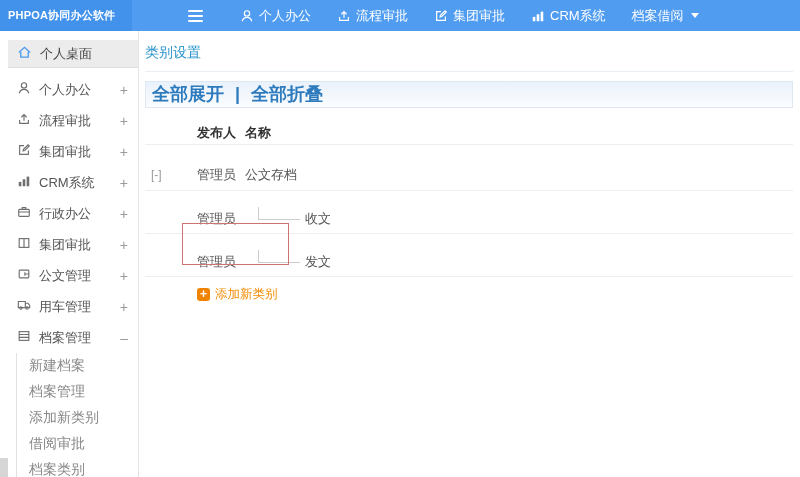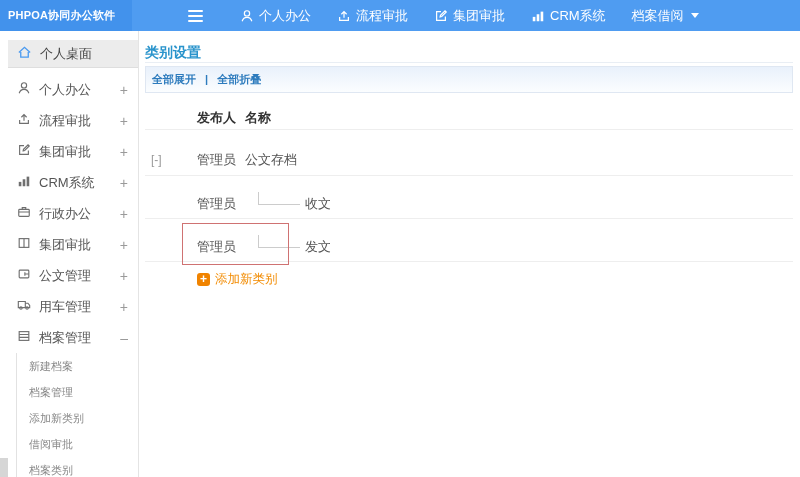--- a/index.html
+++ b/index.html
@@ -29,29 +29,29 @@
     padding:0 10px 0 9px; font-size:13px; color:#555; cursor:pointer; }
   .sideitem .lbl { flex:1; }
   .sideitem .exp { color:#9a9a9a; font-size:14px; font-weight:400; }
   .sideitem svg { color:#6f6f6f; flex:none; }
   .sideitem.active { background:#ececec; border-bottom:1px solid #dedede; margin-top:9px;
     height:28px; color:#444; }
   .sideitem.active svg { color:#4a9af0; }
   .side-gap { height:6px; }
   .submenu { margin-left:8px; border-left:1px solid #e2e2e2; }
   .subitem { height:26px; display:flex; align-items:center; padding-left:12px;
-    font-size:11px; color:#888; cursor:pointer; }
+    font-size:14px; color:#888; cursor:pointer; }
   .scroll-nub { position:absolute; left:0; top:458px; width:8px; height:19px; background:#d6d6d6; }
 
   
   .content { position:absolute; top:31px; left:145px; width:648px; }
-  .page-title { padding-top:13px; border-bottom:1px solid #e9eef4;
-    font-size:14px; font-weight:bold; color:#2a94cc; }
-  .toolbar { margin-top:3px; height:27px; line-height:25px; border:1px solid #dfe7f2;
-    background:linear-gradient(#e9f1fb,#fbfdff); padding-left:6px; font-size:11px;
+  .page-title { padding-top:13px; padding-bottom:9px; border-bottom:1px solid #e9eef4;
+    font-size:14px; font-weight:normal; color:#2a94cc; }
+  .toolbar { margin-top:9px; height:27px; line-height:25px; border:1px solid #dfe7f2;
+    background:linear-gradient(#e9f1fb,#fbfdff); padding-left:6px; font-size:18px;
     font-weight:bold; color:#2d7bbd; }
   .toolbar a { color:#2d7bbd; text-decoration:none; cursor:pointer; }
   .toolbar .sep { margin:0 6px; color:#2d7bbd; }
 
   .grid { margin-top:7px; font-size:13px; }
   .row { display:flex; align-items:center; height:29px; border-bottom:1px solid #eeeeee; color:#555;margin-top:14px; }
   .row.head { height:23px; color:#333; font-weight:bold; }
   .c-exp { width:52px; padding-left:6px; color:#999; font-size:12px; }
   .c-pub { width:48px; }
   .c-name { flex:1; display:flex; align-items:center; }

